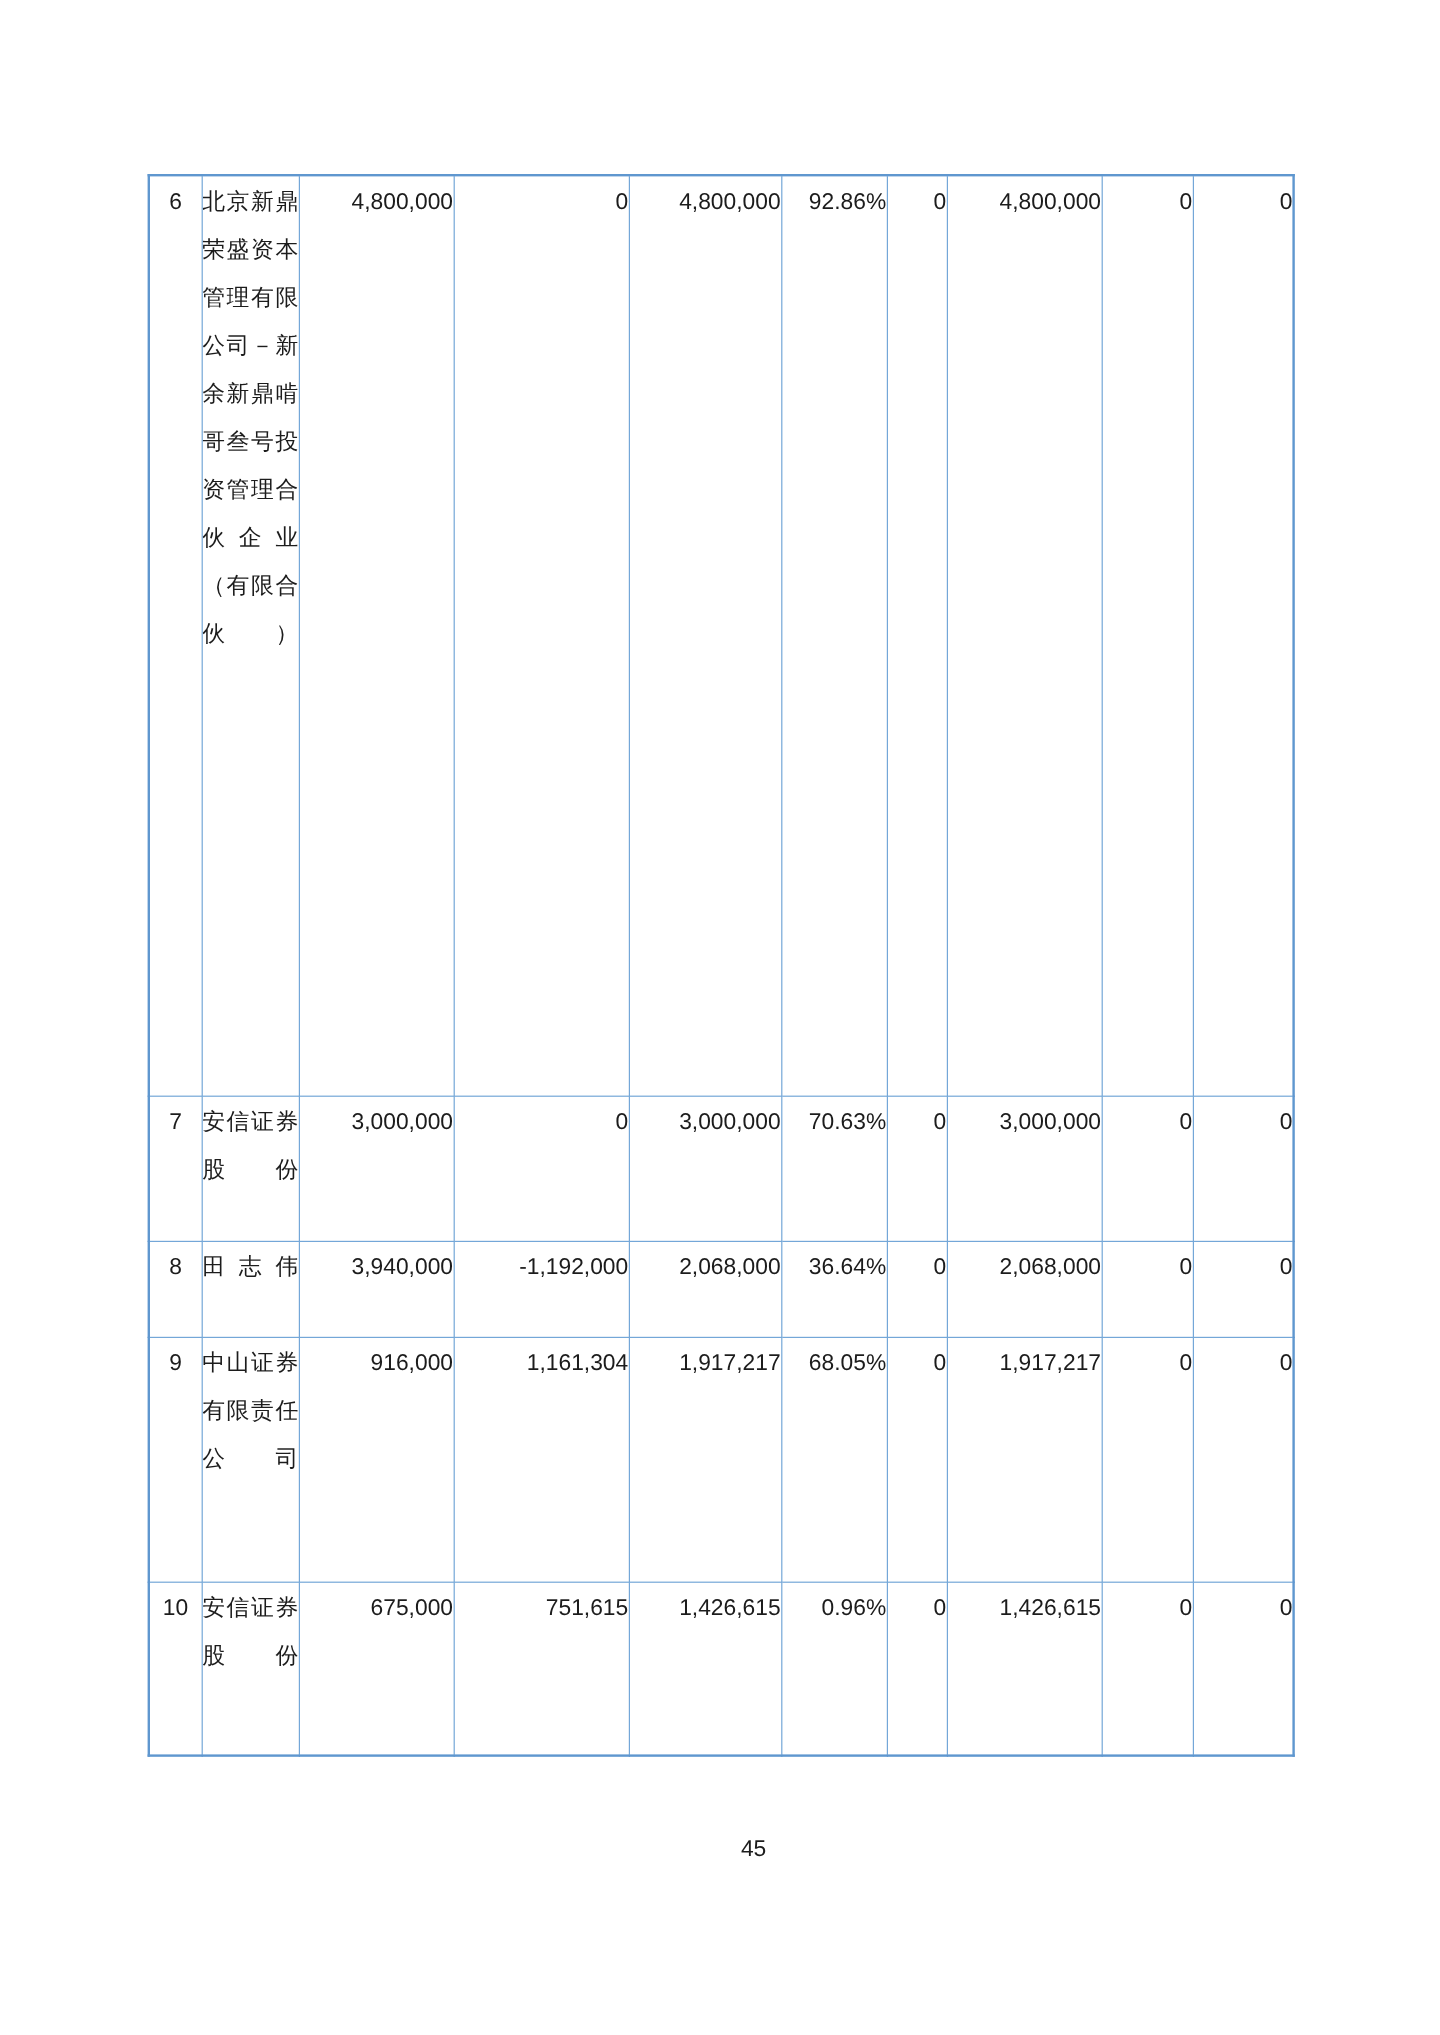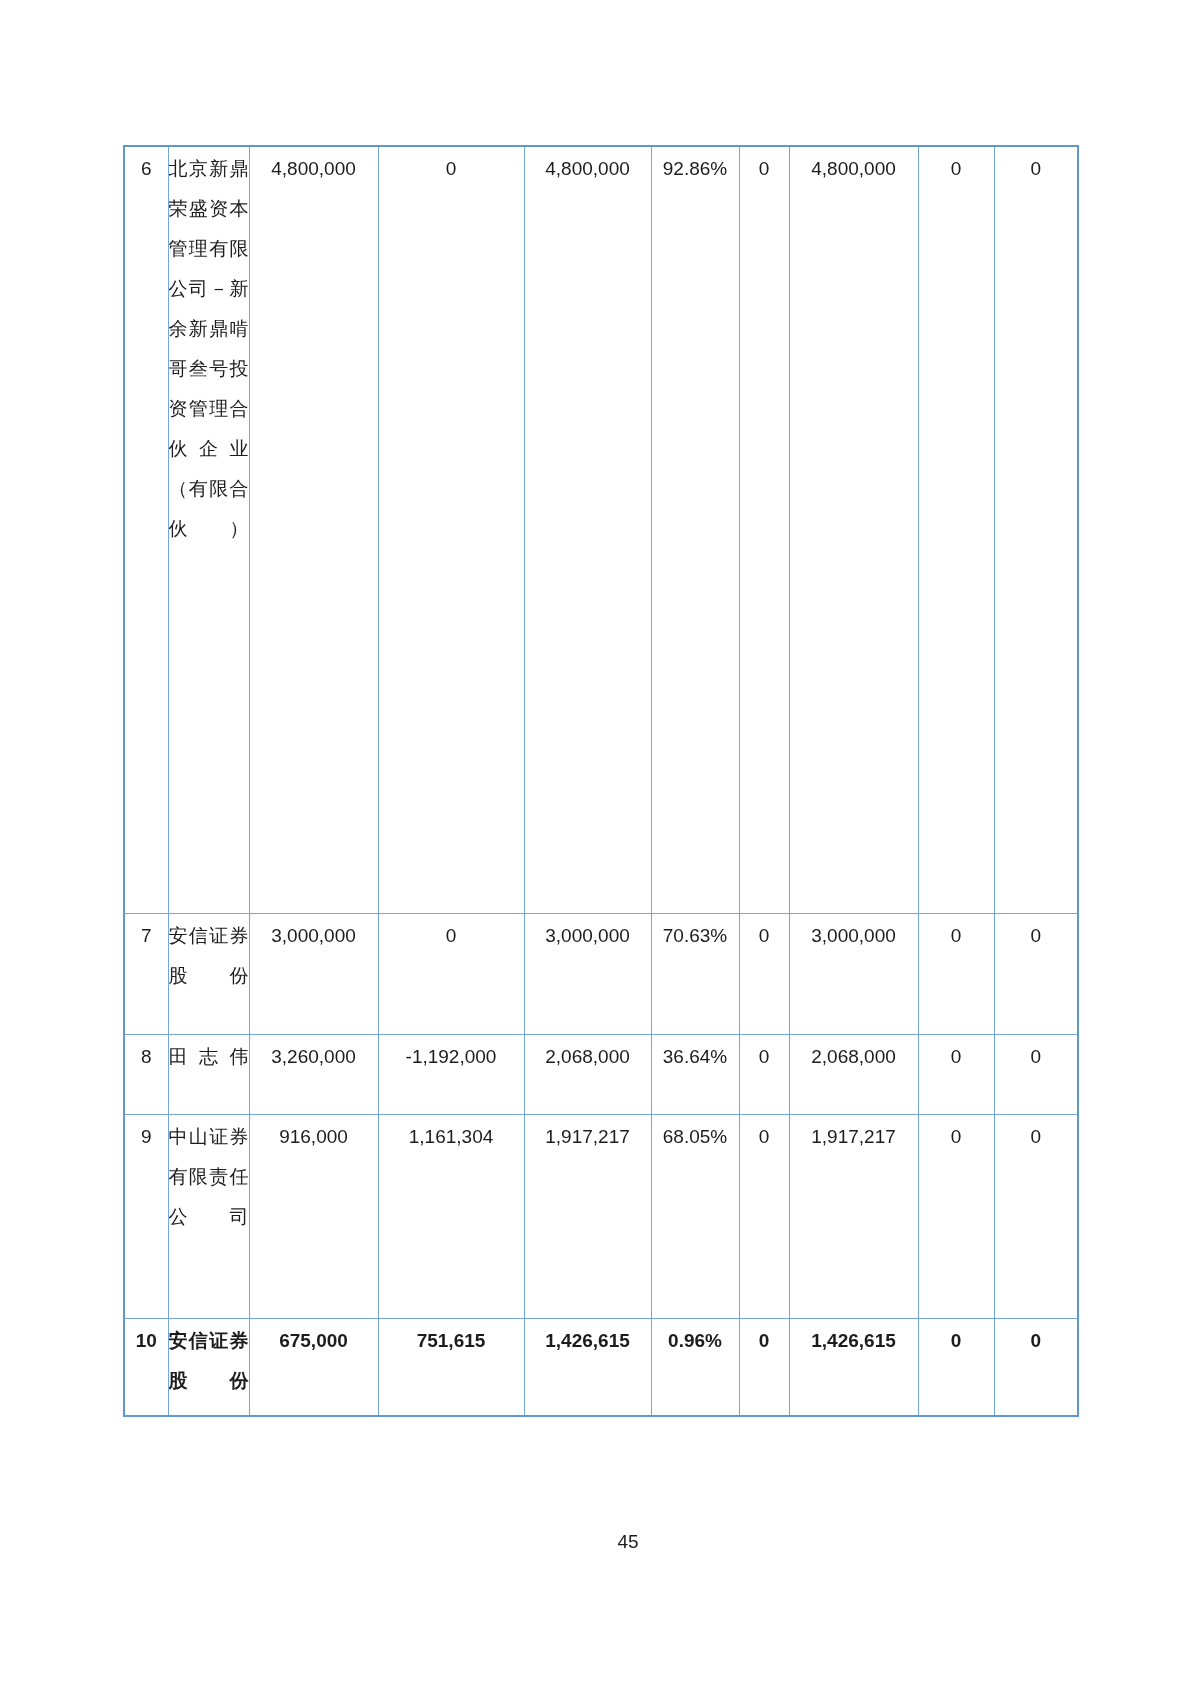--- a/index.html
+++ b/index.html
@@ -36,21 +36,21 @@
   td.cell-name {
     font-family: "Liberation Serif", serif;
     font-size: 22px;
     padding: 2px 8px 0 9px;
     text-align: justify;
     text-align-last: justify;
     word-break: normal;
     line-break: strict;
   }
   td.cell-num {
-    text-align: center;
+    text-align: right;
     padding-right: 10px;
     font-size: 19px;
   }
   .page-number {
     position: absolute;
     top: 1531px;
     left: 0;
     right: 0;
     text-align: center;
     transform: translateX(28px);
@@ -97,42 +97,42 @@
           <td class="cell-num">3,000,000</td>
           <td class="cell-num">70.63%</td>
           <td class="cell-num">0</td>
           <td class="cell-num">3,000,000</td>
           <td class="cell-num">0</td>
           <td class="cell-num">0</td>
         </tr>
         <tr style="height: 80px;">
           <td class="cell-index">8</td>
           <td class="cell-name">田志伟</td>
-          <td class="cell-num">3,260,000</td>
+          <td class="cell-num">3,940,000</td>
           <td class="cell-num">-1,192,000</td>
           <td class="cell-num">2,068,000</td>
           <td class="cell-num">36.64%</td>
           <td class="cell-num">0</td>
           <td class="cell-num">2,068,000</td>
           <td class="cell-num">0</td>
           <td class="cell-num">0</td>
         </tr>
         <tr style="height: 204px;">
           <td class="cell-index">9</td>
           <td class="cell-name">中山证券有限责任公司</td>
           <td class="cell-num">916,000</td>
           <td class="cell-num">1,161,304</td>
           <td class="cell-num">1,917,217</td>
           <td class="cell-num">68.05%</td>
           <td class="cell-num">0</td>
           <td class="cell-num">1,917,217</td>
           <td class="cell-num">0</td>
           <td class="cell-num">0</td>
         </tr>
-        <tr style="height: 98px; font-weight: bold;">
+        <tr style="height: 145px;">
           <td class="cell-index">10</td>
           <td class="cell-name">安信证券股份</td>
           <td class="cell-num">675,000</td>
           <td class="cell-num">751,615</td>
           <td class="cell-num">1,426,615</td>
           <td class="cell-num">0.96%</td>
           <td class="cell-num">0</td>
           <td class="cell-num">1,426,615</td>
           <td class="cell-num">0</td>
           <td class="cell-num">0</td>

